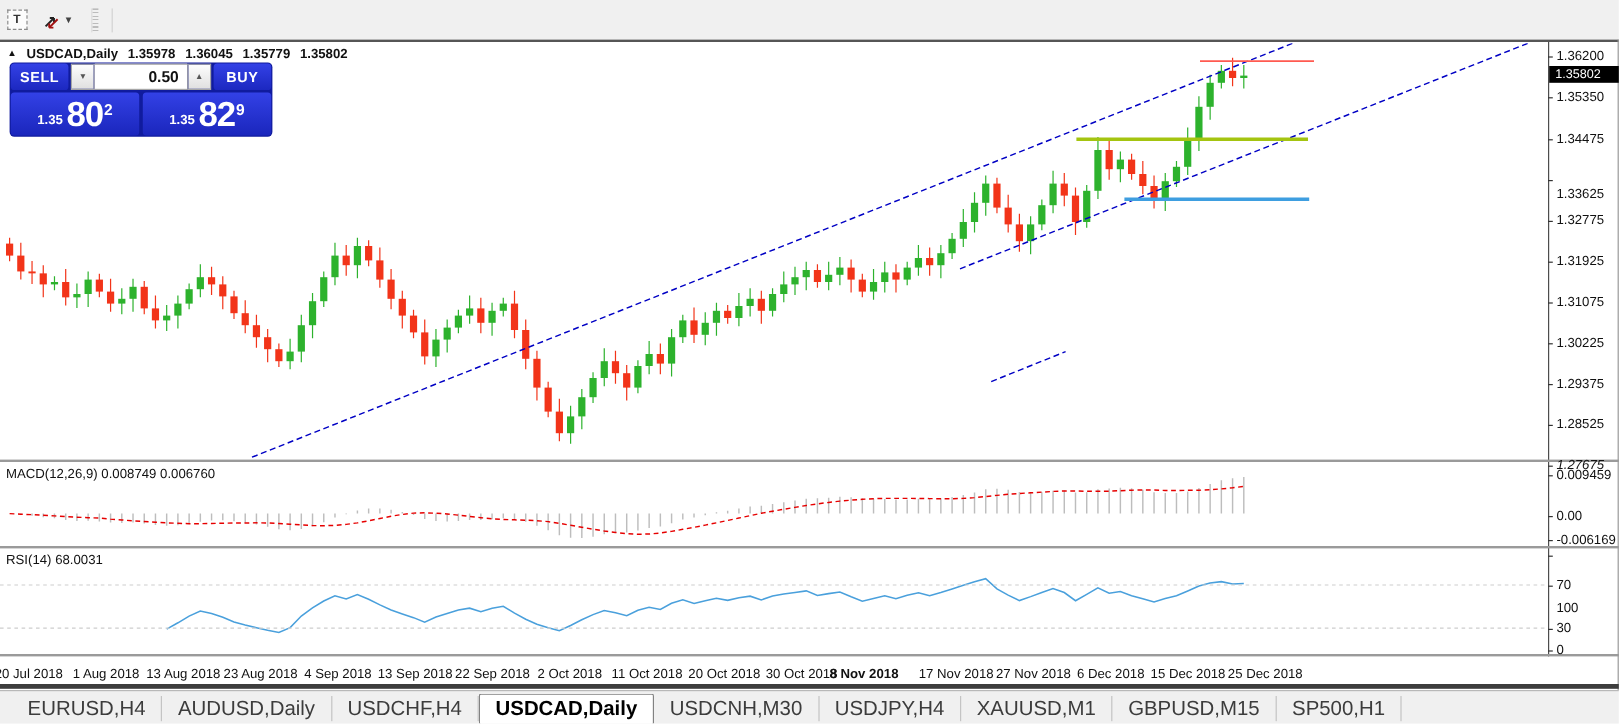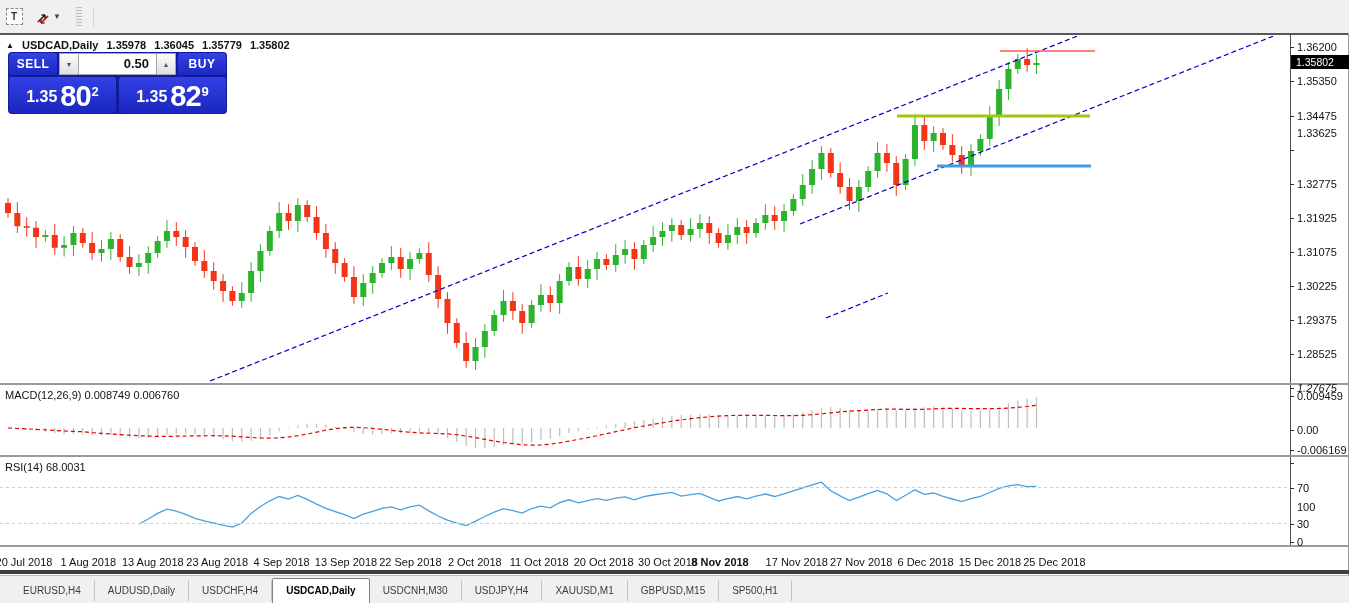--- a/index.html
+++ b/index.html
@@ -41,27 +41,27 @@
   .bluebtn{background:linear-gradient(#3341e6,#1c28c0);color:#fff;font-weight:700;font-size:12px;
            display:flex;align-items:center;justify-content:center;border-radius:3px;flex:0 0 48px;letter-spacing:.5px}
   .stepper{flex:1;display:flex}
   .stepbtn{width:18px;background:linear-gradient(#fdfdfd,#e0e0e0);border:1px solid #a6a6a6;color:#555;
            font-size:7px;display:flex;align-items:center;justify-content:center}
   .vol{flex:1;background:#fff;border-top:1px solid #a6a6a6;border-bottom:1px solid #a6a6a6;
        font-size:13px;font-weight:700;color:#111;text-align:right;padding:0 7px;line-height:20px}
   .tp-row2{display:flex;gap:3px;margin-top:2px;height:36px}
   .pricebox{flex:1;background:linear-gradient(#3341e6,#1a26bc);border-radius:3px;color:#fff;
             display:flex;align-items:flex-end;justify-content:center;padding-bottom:2px}
-  .p-small{font-size:16px;font-weight:700;margin:0 3px 5px 0}
+  .p-small{font-size:11px;font-weight:700;margin:0 3px 5px 0}
   .p-big{font-size:29px;font-weight:700;line-height:29px;letter-spacing:-1px}
   .p-sup{font-size:13px;font-weight:700;position:relative;top:-12px;margin-left:1px}
   
   #tab-bar{position:absolute;left:0;top:575px;width:1349px;height:28px;background:#f0f0f0;
            border-top:1px solid #b8b8b8;display:flex;align-items:flex-end;box-sizing:border-box}
-  .tab{height:21px;line-height:21px;padding:0 13px;font-size:10px;color:#3c3c3c;border-right:1px solid #c4c4c4;
+  .tab{height:21px;line-height:21px;padding:0 13px;font-size:17px;color:#3c3c3c;border-right:1px solid #c4c4c4;
        margin-bottom:2px;white-space:nowrap}
   .tab:first-child{margin-left:10px}
   .tab.active{background:#fff;border:1px solid #828282;border-bottom:none;font-weight:700;height:24px;
               line-height:24px;border-radius:2px 2px 0 0;margin-bottom:0;color:#000}
   svg{position:absolute;left:0;top:33px}
 </style>
 </head>
 <body>
 
 <div id="toolbar">
@@ -486,21 +486,21 @@
   </div>
 </div>
 
 <div id="price-axis">
     <div class="paxlabel" style="top: 41px;">1.36200</div>
     <div class="tick" style="top: 47px;"></div>
     <div class="paxlabel" style="top: 75px;">1.35350</div>
     <div class="tick" style="top: 81px;"></div>
     <div class="paxlabel" style="top: 110px;">1.34475</div>
     <div class="tick" style="top: 116px;"></div>
-    <div class="paxlabel" style="top: 127px;">1.33625</div>
+    <div class="paxlabel" style="top: 156px;">1.33625</div>
     <div class="tick" style="top: 150px;"></div>
     <div class="paxlabel" style="top: 178px;">1.32775</div>
     <div class="tick" style="top: 184px;"></div>
     <div class="paxlabel" style="top: 212px;">1.31925</div>
     <div class="tick" style="top: 218px;"></div>
     <div class="paxlabel" style="top: 246px;">1.31075</div>
     <div class="tick" style="top: 252px;"></div>
     <div class="paxlabel" style="top: 280px;">1.30225</div>
     <div class="tick" style="top: 286px;"></div>
     <div class="paxlabel" style="top: 314px;">1.29375</div>

